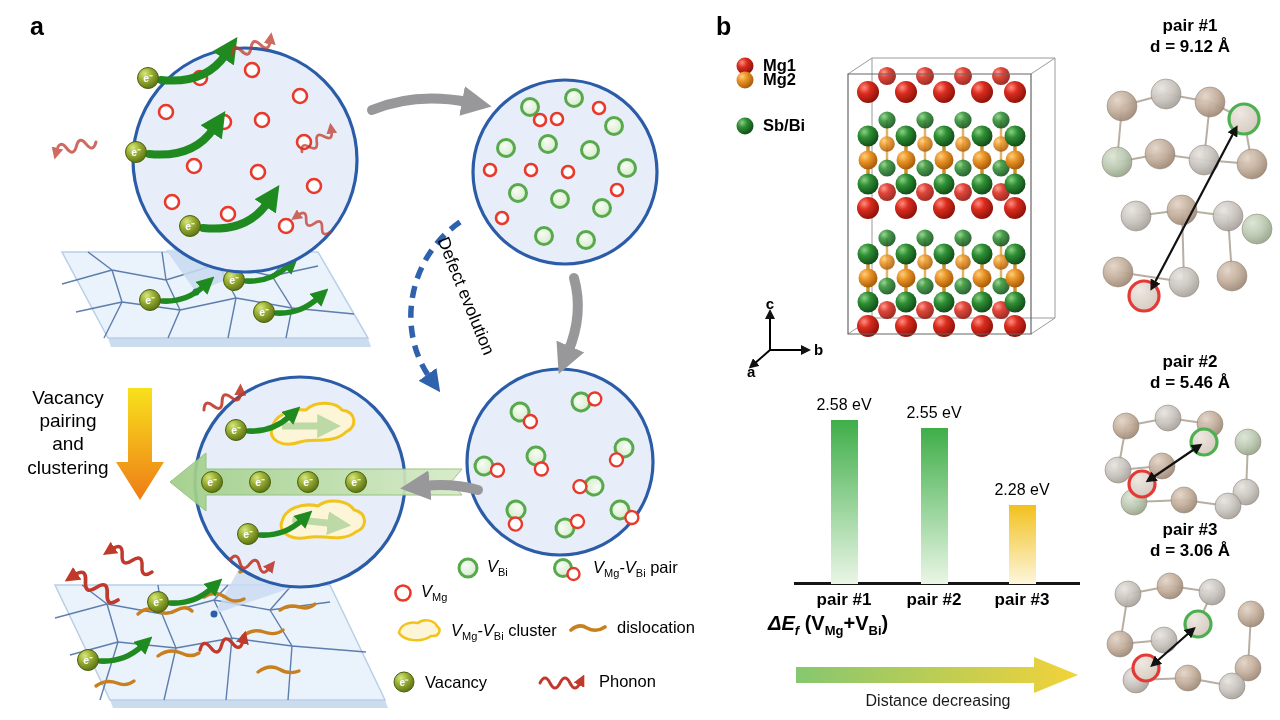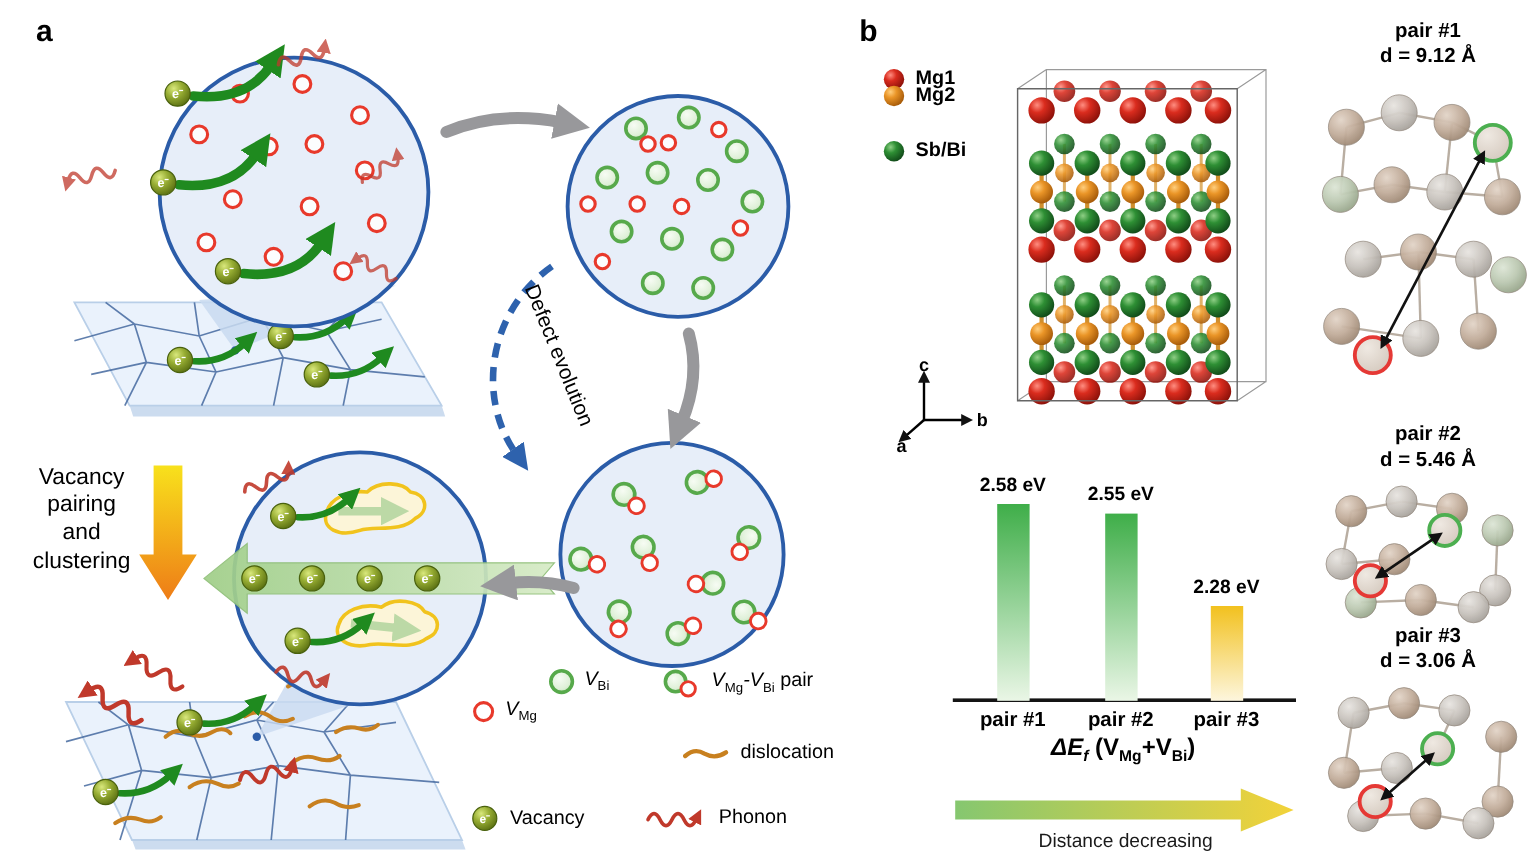--- a/index.html
+++ b/index.html
@@ -10,23 +10,23 @@
   .plabel{position:absolute;font-size:25px;font-weight:bold}
   .vac-lines{position:absolute;left:16px;top:386px;width:104px;text-align:center;font-size:19px;font-weight:500;line-height:1.22}
   .defect-label{position:absolute;left:452px;top:234px;font-size:17.5px;transform:rotate(68deg);transform-origin:0 0;white-space:nowrap}
   .legend-item{position:absolute;display:flex;align-items:center;gap:7px;font-size:16.5px;white-space:nowrap}
   .legend-item i{font-style:italic}
   sub{font-size:11px}
   .atom-leg{position:absolute;display:flex;align-items:flex-start;gap:8px;font-size:16.5px;font-weight:bold}
   .chart{position:absolute;left:792px;top:398px;width:290px;height:212px}
   .baseline{position:absolute;left:2px;right:2px;top:184px;height:3px;background:#141414}
   .bar{position:absolute;bottom:26px;width:27px}
-  .bar-val{position:absolute;width:92px;text-align:center;font-weight:bold;font-size:16px}
+  .bar-val{position:absolute;width:92px;text-align:center;font-weight:normal;font-size:16px}
   .bar-cat{position:absolute;top:192px;width:92px;text-align:center;font-weight:bold;font-size:17px}
-  .formula{position:absolute;left:790px;top:612px;width:292px;text-align:center;font-size:20px;font-weight:bold}
+  .formula{position:absolute;left:768px;top:612px;width:292px;text-align:left;font-size:20px;font-weight:bold}
   .formula sub{font-size:13px}
   .f-it{font-style:italic}
   .pair-title{position:absolute;width:190px;text-align:center;font-weight:bold;font-size:17px}
 </style>
 </head>
 <body>
 
 <svg style="position:absolute;width:0;height:0" aria-hidden="true">
 <defs>
   <radialGradient id="gElec" cx="35%" cy="30%" r="75%">
@@ -347,20 +347,26 @@
         <circle cx="12" cy="12" r="9" fill="url(#gVbi)" stroke="#57a94b" stroke-width="3"></circle>
       </svg>
     <span><i>V</i><sub>Bi</sub></span>
   </div>
   <div class="legend-item" style="left:552px;top:556px">
     <svg width="34" height="26">
       <circle cx="11" cy="12" r="8.5" fill="url(#gVbi)" stroke="#57a94b" stroke-width="3"></circle>
       <circle cx="21.5" cy="18" r="6" fill="#fff" stroke="#e8392b" stroke-width="2.4"></circle>
     </svg>
     <span><i>V</i><sub>Mg</sub><i>-V</i><sub>Bi</sub><span> pair</span></span>
+  </div>
+  <div class="legend-item" style="left:396px;top:618px">
+    <svg width="48" height="28">
+      <path d="M3,15 C4,7 13,3 22,5 C27,0 38,2 41,8 C46,12 43,19 35,18 C27,24 9,24 3,15 Z" fill="#fcf5d8" stroke="#f1c31d" stroke-width="2.5" stroke-linejoin="round"></path>
+    </svg>
+    <span><i>V</i><sub>Mg</sub><i>-V</i><sub>Bi</sub><span> cluster</span></span>
   </div>
   <div class="legend-item" style="left:568px;top:618px">
     <svg width="42" height="14">
       <path d="M3,9 q8,-7 16,-2 q9,5 18,-1" fill="none" stroke="#c8801f" stroke-width="3.6" stroke-linecap="round"></path>
     </svg>
     <span>dislocation</span>
   </div>
   <div class="legend-item" style="left:392px;top:670px">
     <svg width="26" height="24">
       <circle cx="12" cy="12" r="10" fill="url(#gElec)" stroke="#49610d" stroke-width="1"></circle>

